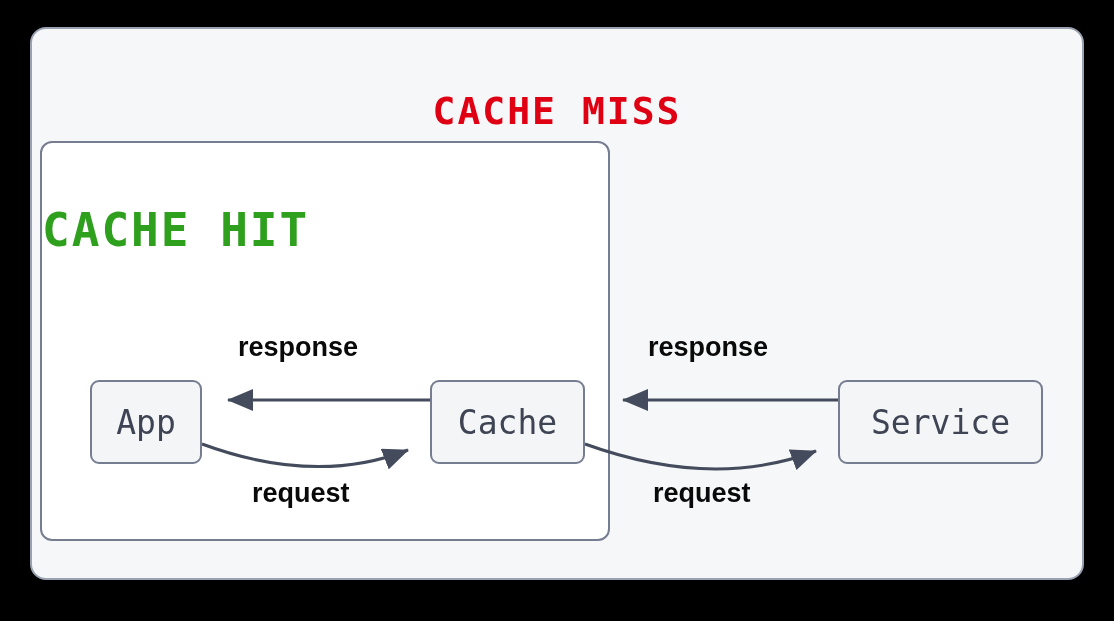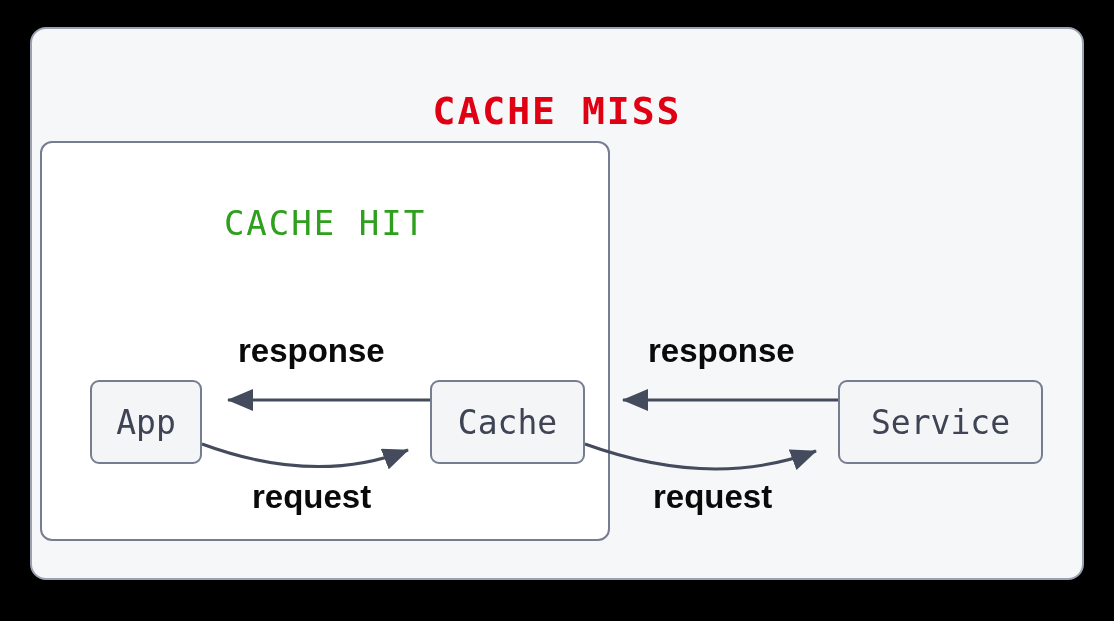--- a/index.html
+++ b/index.html
@@ -60,24 +60,24 @@
     border-radius: 12px;
     box-sizing: border-box;
     z-index: 2;
   }
 
   .title-hit {
     position: absolute;
     left: 0;
     top: 60px;
     width: 100%;
-    text-align: center;
+    text-align: left;
     font-family: "DejaVu Sans Mono", "Liberation Mono", monospace;
-    font-size: 34px;
-    font-weight: normal;
+    font-size: 46px;
+    font-weight: bold;
     letter-spacing: 2px;
     color: #2fa01e;
     white-space: pre;
   }
 
   
   .node {
     position: absolute;
     background: #f4f5f7;
     border: 2px solid #767d90;
@@ -103,21 +103,21 @@
     width: 1114px;
     height: 621px;
     z-index: 5;
     pointer-events: none;
   }
 
   
   .edge-label {
     position: absolute;
     font-family: "Liberation Sans", sans-serif;
-    font-size: 33px;
+    font-size: 27px;
     font-weight: bold;
     color: #0a0a0a;
     white-space: nowrap;
     z-index: 7;
   }
   .lbl-resp-left { left: 238px; top: 332px; }
   .lbl-req-left  { left: 252px; top: 478px; }
   .lbl-resp-right{ left: 648px; top: 332px; }
   .lbl-req-right { left: 653px; top: 478px; }
 </style>

